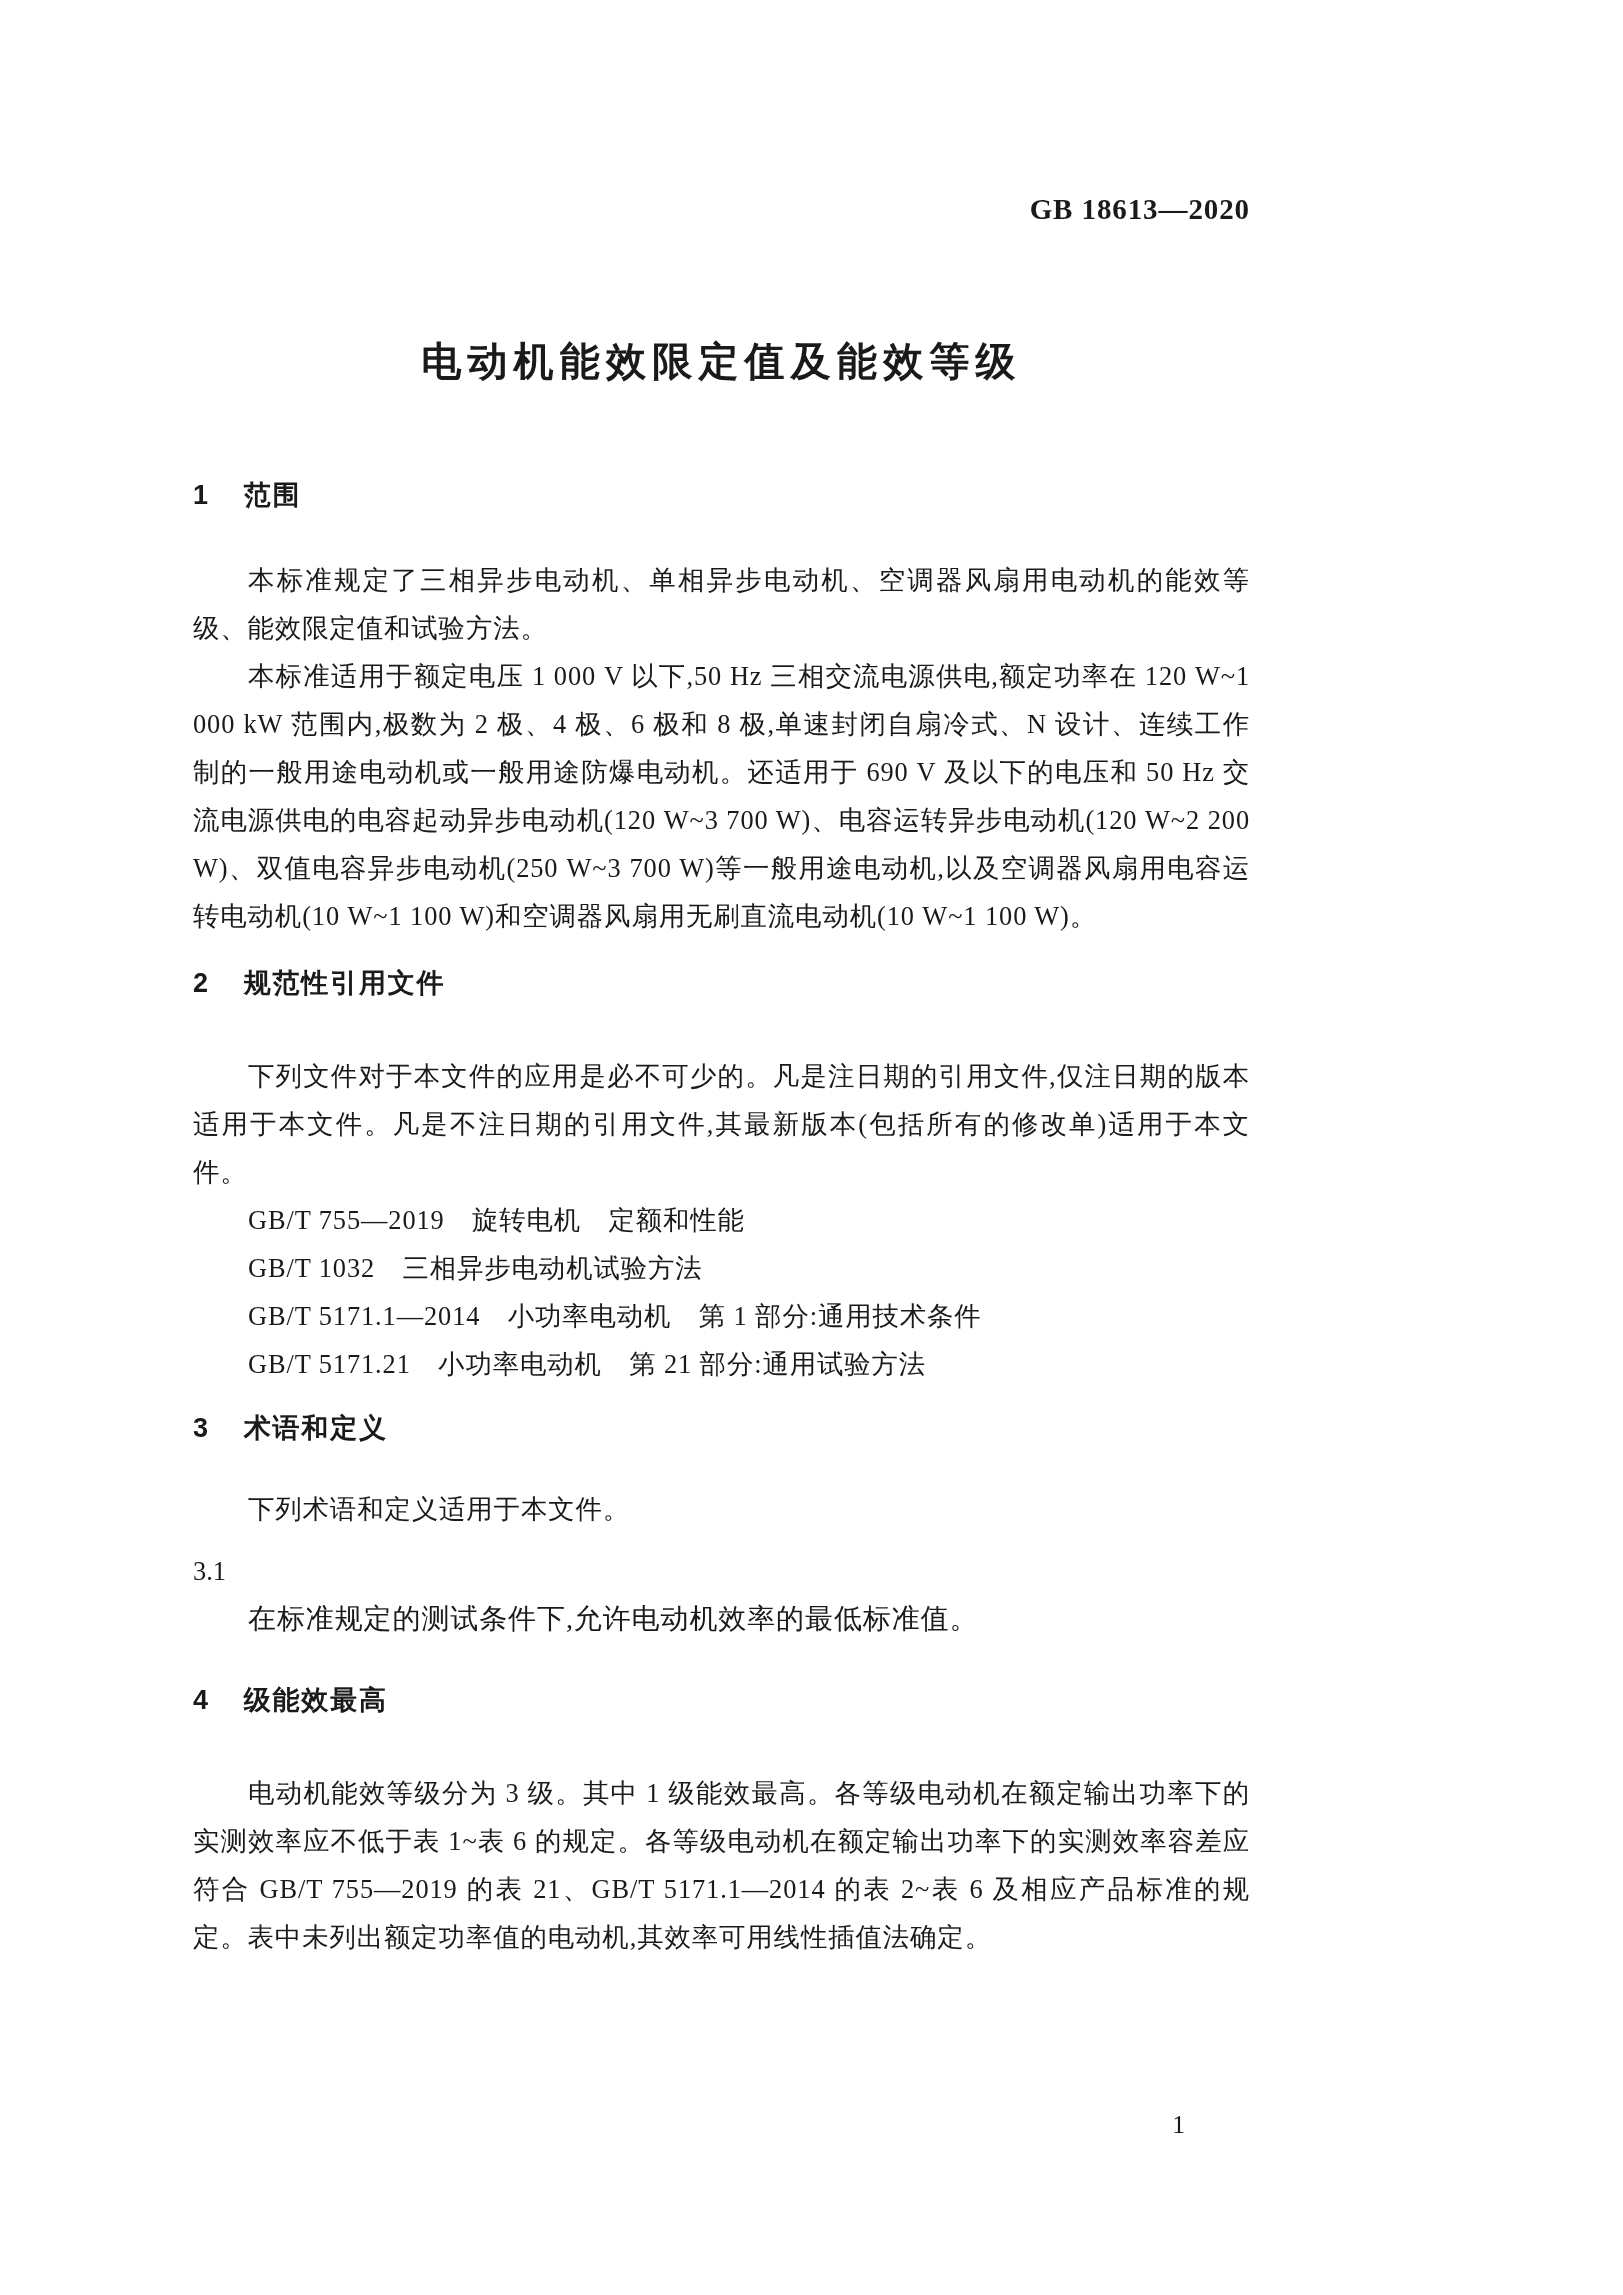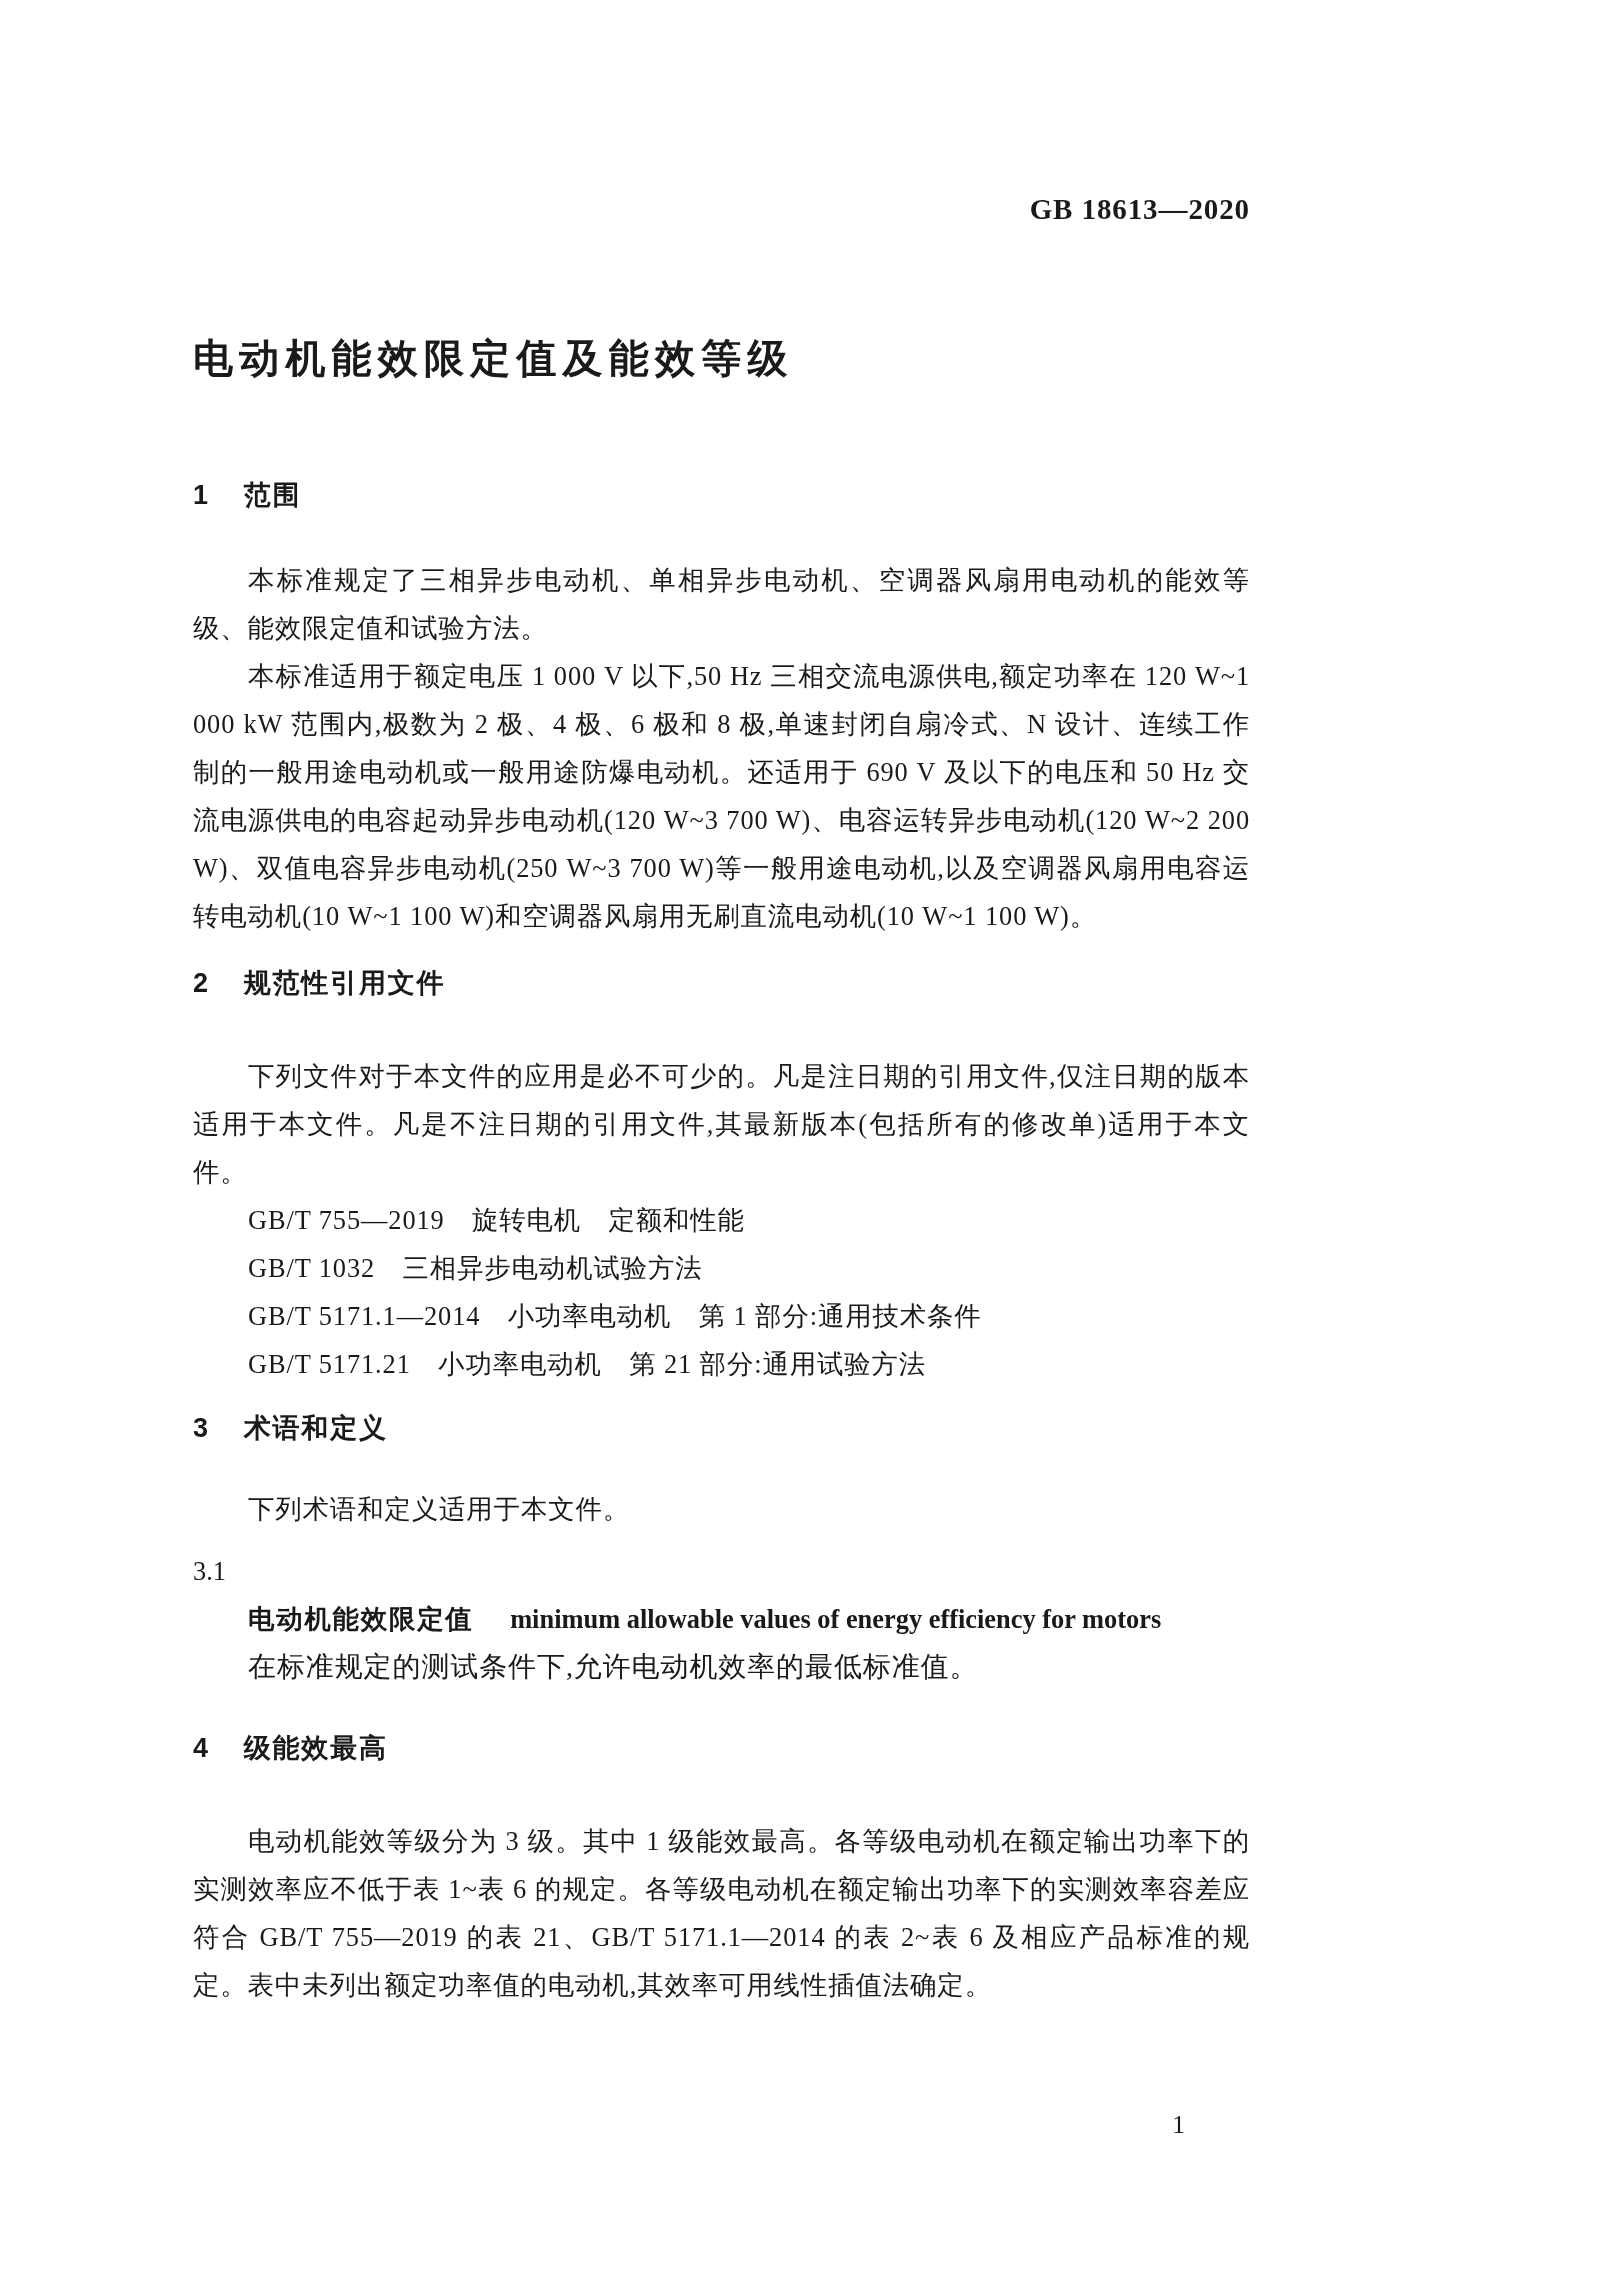--- a/index.html
+++ b/index.html
@@ -25,22 +25,22 @@
     text-align: right;
     font-family: "Liberation Serif", serif;
     font-weight: 700;
     font-size: 29px;
     line-height: 35px;
     letter-spacing: 0.9px;
   }
   
   .doc-title {
     margin: 107px 0 0 0;
-    text-align: left;
-    font-family: Liberation Mono, monospace;
+    text-align: center;
+    font-family: Liberation Serif, serif;
     font-weight: 700;
     font-size: 40px;
     line-height: 56px;
     letter-spacing: 6.2px;
   }
   
   .section-heading {
     font-family: "Liberation Sans", sans-serif;
     font-weight: 700;
     font-size: 27px;
@@ -141,24 +141,20 @@
     <div class="ref-item">GB/T 5171.1—2014　小功率电动机　第 1 部分:通用技术条件</div>
     <div class="ref-item">GB/T 5171.21　小功率电动机　第 21 部分:通用试验方法</div>
   </div>
 
   <div class="section-heading" id="sec3">
     <span class="sec-num">3</span>
     <span class="sec-title">术语和定义</span>
   </div>
   <p class="body-para p-after-h3">下列术语和定义适用于本文件。</p>
   <div class="term-number">3.1</div>
-  <div class="term-line">
-    <span class="term-zh">电动机能效限定值</span>
-    <span class="term-en">minimum allowable values of energy efficiency for motors</span>
-  </div>
   <p class="term-def">在标准规定的测试条件下,允许电动机效率的最低标准值。</p>
 
   <div class="section-heading" id="sec4">
     <span class="sec-num">4</span>
     <span class="sec-title">级能效最高</span>
   </div>
   <p class="body-para p-after-h4">电动机能效等级分为 3 级。其中 1 级能效最高。各等级电动机在额定输出功率下的实测效率应不低于表 1~表 6 的规定。各等级电动机在额定输出功率下的实测效率容差应符合 GB/T 755—2019 的表 21、GB/T 5171.1—2014 的表 2~表 6 及相应产品标准的规定。表中未列出额定功率值的电动机,其效率可用线性插值法确定。</p>
 
   <div class="page-number">1</div>
 

